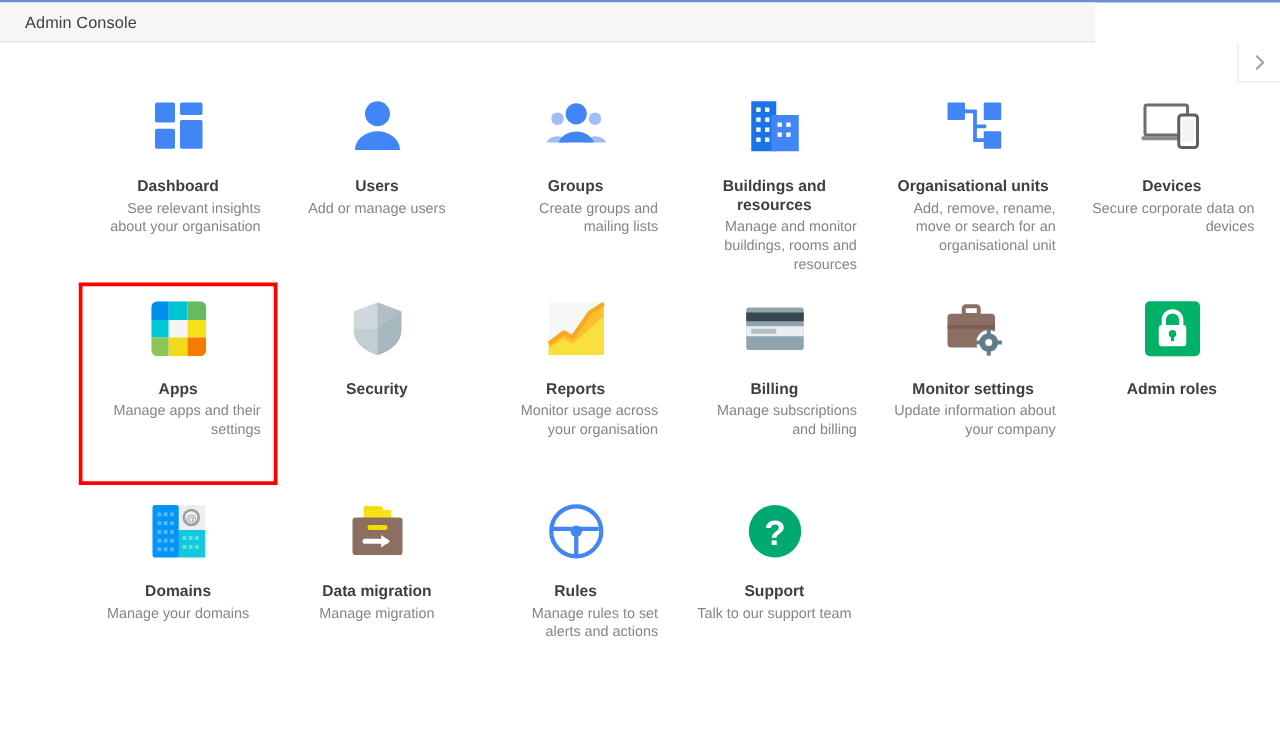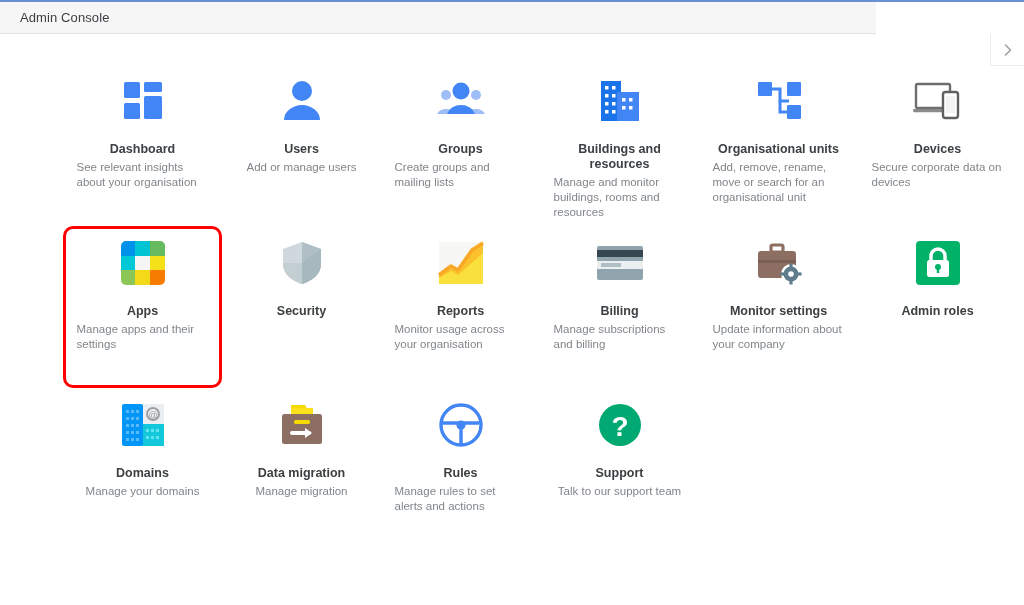--- a/index.html
+++ b/index.html
@@ -87,21 +87,20 @@
     flex-direction: column;
     align-items: center;
     padding-top: 12px;
     box-sizing: border-box;
     cursor: pointer;
     position: relative;
   }
   .tile.highlighted {
     outline: 3px solid #ff0000;
     outline-offset: -3px;
-    border-radius: 10px;
   }
   .tile-icon {
     width: 50px;
     height: 50px;
     display: flex;
     align-items: center;
     justify-content: center;
     margin-bottom: 16px;
   }
   .tile-title {
@@ -109,21 +108,21 @@
     font-weight: bold;
     color: #3c4043;
     text-align: center;
     line-height: 15px;
     max-width: 128px;
   }
   .tile-desc {
     margin-top: 3px;
     font-size: 11.5px;
     color: #80868b;
-    text-align: left;
+    text-align: right;
     line-height: 15px;
     max-width: 132px;
   }
 
   
   .apps-grid {
     width: 44px; height: 44px;
     display: grid;
     grid-template-columns: repeat(3, 1fr);
     grid-template-rows: repeat(3, 1fr);

